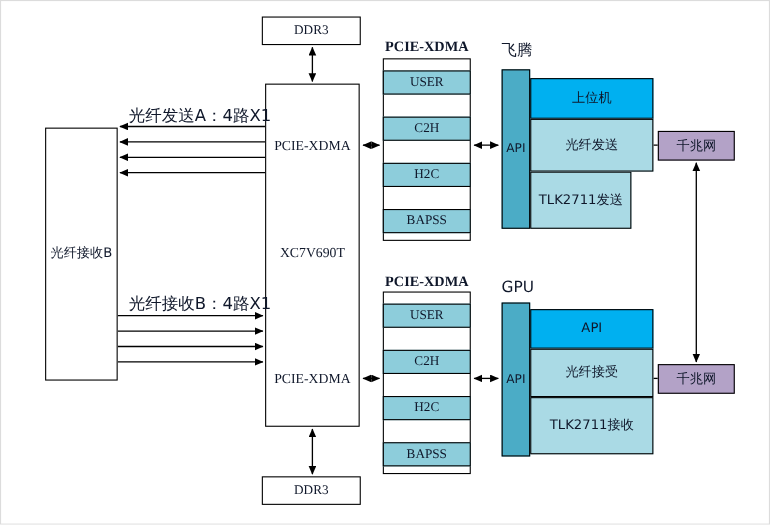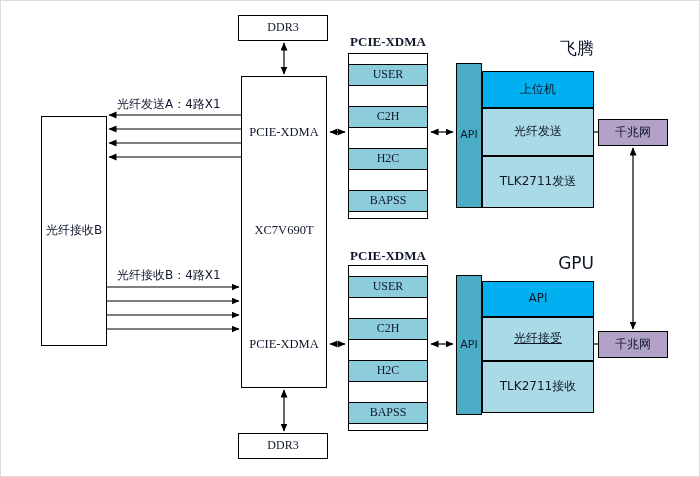--- a/index.html
+++ b/index.html
@@ -13,23 +13,23 @@
     display:flex;align-items:center;justify-content:center;
     font-size:12px;box-sizing:border-box;text-align:center;line-height:1.15;
   }
   .serif{font-family:"Liberation Serif","DejaVu Serif",serif;}
   .bold{font-weight:bold;}
   .teal{background:#8DCDDB;}
   .pale{background:#AADAE5;}
   .blue{background:#00B0F0;}
   .apibar{background:#4BACC6;font-size:11px;}
   .purple{background:#B3A2C7;}
-  .lbl{position:absolute;font-size:12px;white-space:nowrap;}
+  .lbl{position:absolute;font-size:15px;white-space:nowrap;}
   .stack-title{position:absolute;width:80px;text-align:center;font-size:13px;}
-  .group-title{position:absolute;width:138px;text-align:right;font-size:17px;}
+  .group-title{position:absolute;width:138px;text-align:left;font-size:14px;}
   .inner-label{position:absolute;width:100%;text-align:center;font-size:12.5px;}
   .wires{position:absolute;left:0;top:0;width:700px;height:477px;}
 </style>
 </head>
 <body>
 
 <div class="canvas">
 
   <svg class="wires" viewBox="0 0 700 477">
     <defs>
@@ -91,24 +91,24 @@
     <div class="box teal serif" style="left:-1px;top:10px;width:80px;height:22px;">USER</div>
     <div class="box teal serif" style="left:-1px;top:52px;width:80px;height:22px;">C2H</div>
     <div class="box teal serif" style="left:-1px;top:94px;width:80px;height:22px;">H2C</div>
     <div class="box teal serif" style="left:-1px;top:136px;width:80px;height:22px;">BAPSS</div>
   </div>
 
   <span class="group-title" style="left:455px;top:36px;">飞腾</span>
   <div class="box apibar" style="left:455px;top:62px;width:26px;height:145px;">API</div>
   <div class="box blue" style="left:481px;top:70px;width:112px;height:37px;">上位机</div>
   <div class="box pale" style="left:481px;top:107px;width:112px;height:48px;">光纤发送</div>
-  <div class="box pale" style="left:481px;top:155px;width:112px;height:52px;">TLK2711发送</div>
+  <div class="box pale" style="left:481px;top:155px;width:92px;height:52px;">TLK2711发送</div>
 
   <span class="group-title" style="left:455px;top:252px;">GPU</span>
   <div class="box apibar" style="left:455px;top:274px;width:26px;height:140px;">API</div>
   <div class="box blue" style="left:481px;top:280px;width:112px;height:36px;">API</div>
-  <div class="box pale" style="left:481px;top:316px;width:112px;height:44px;text-decoration:underline;">光纤接受</div>
+  <div class="box pale" style="left:481px;top:316px;width:112px;height:44px;">光纤接受</div>
   <div class="box pale" style="left:481px;top:360px;width:112px;height:52px;">TLK2711接收</div>
 
   <div class="box purple" style="left:597px;top:118px;width:70px;height:27px;">千兆网</div>
   <div class="box purple" style="left:597px;top:330px;width:70px;height:27px;">千兆网</div>
 
 </div>
 
 </body></html>

